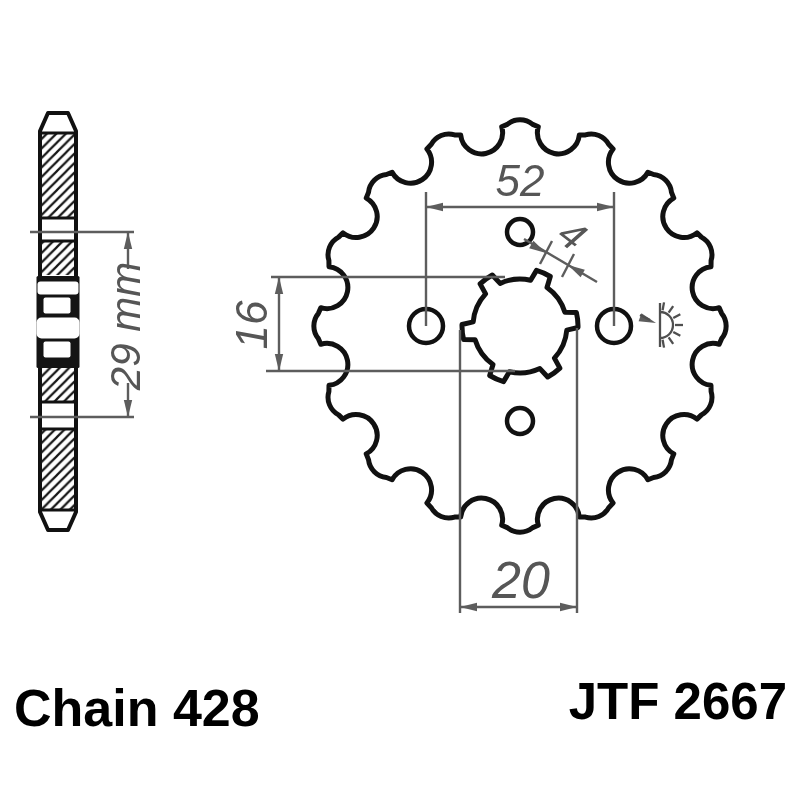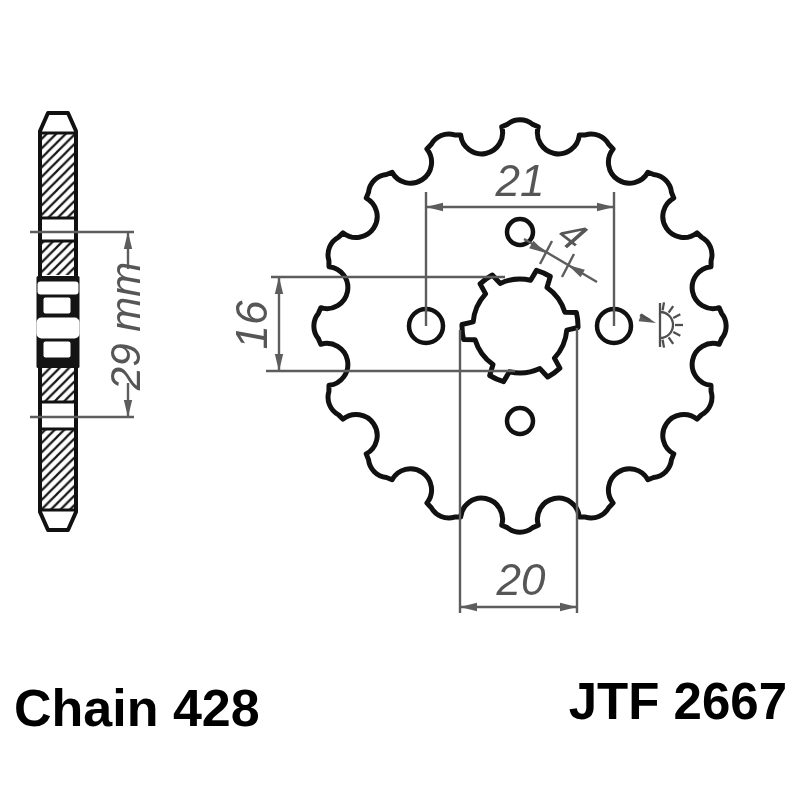--- a/index.html
+++ b/index.html
@@ -4,21 +4,21 @@
 <style>
   html,body{margin:0;padding:0;background:#ffffff;}
   .canvas{position:relative;width:800px;height:800px;background:#ffffff;overflow:hidden;
           font-family:"Liberation Sans",sans-serif;}
   svg{position:absolute;left:0;top:0;}
   .dimtxt{position:absolute;color:#565656;font-style:italic;white-space:nowrap;
           transform:translate(-50%,-50%);font-family:"Liberation Sans",sans-serif;}
   .d32{left:520px;top:181px;font-size:44px;}
   .d4{left:572px;top:235px;font-size:40px;transform:translate(-50%,-50%) rotate(38deg);}
   .d16{left:252px;top:325px;font-size:44px;transform:translate(-50%,-50%) rotate(-90deg);}
-  .d20{left:521px;top:580px;font-size:44px;}
+  .d20{left:521px;top:580px;font-size:52px;}
   .d29{left:126px;top:326px;font-size:42px;transform:translate(-50%,-50%) rotate(-90deg);}
   .plabel{position:absolute;color:#000;font-weight:bold;white-space:nowrap;
           font-family:"Liberation Sans",sans-serif;}
   .chain{left:14px;top:678px;font-size:52px;}
   .code{right:13px;top:672px;font-size:51px;}
 </style>
 </head>
 <body>
 
 <div class="canvas">
@@ -110,20 +110,20 @@
           <line x1="673.2442138928839" y1="317.9579265582116" x2="680.3077946357553" y2="314.2021540559245"></line>
           <line x1="675" y1="325" x2="683" y2="325"></line>
           <line x1="673.2442138928839" y1="332.0420734417884" x2="680.3077946357553" y2="335.7978459440755"></line>
           <line x1="668.6036465452657" y1="337.2872806643349" x2="673.192258036074" y2="343.84049701864683"></line>
           <line x1="662.6047226650039" y1="339.77211629518314" x2="663.9939080863394" y2="347.6505783192808"></line>
         </g>
       <line x1="640" y1="315" x2="650" y2="320"></line>
     </g>
   </svg>
 
-  <div class="dimtxt d32">21</div>
+  <div class="dimtxt d32">52</div>
   <div class="dimtxt d4">4</div>
   <div class="dimtxt d16">16</div>
   <div class="dimtxt d20">20</div>
   <div class="dimtxt d29">29 mm</div>
   <div class="plabel chain">Chain 428</div>
   <div class="plabel code">JTF 2667</div>
 </div>
 
 </body></html>

